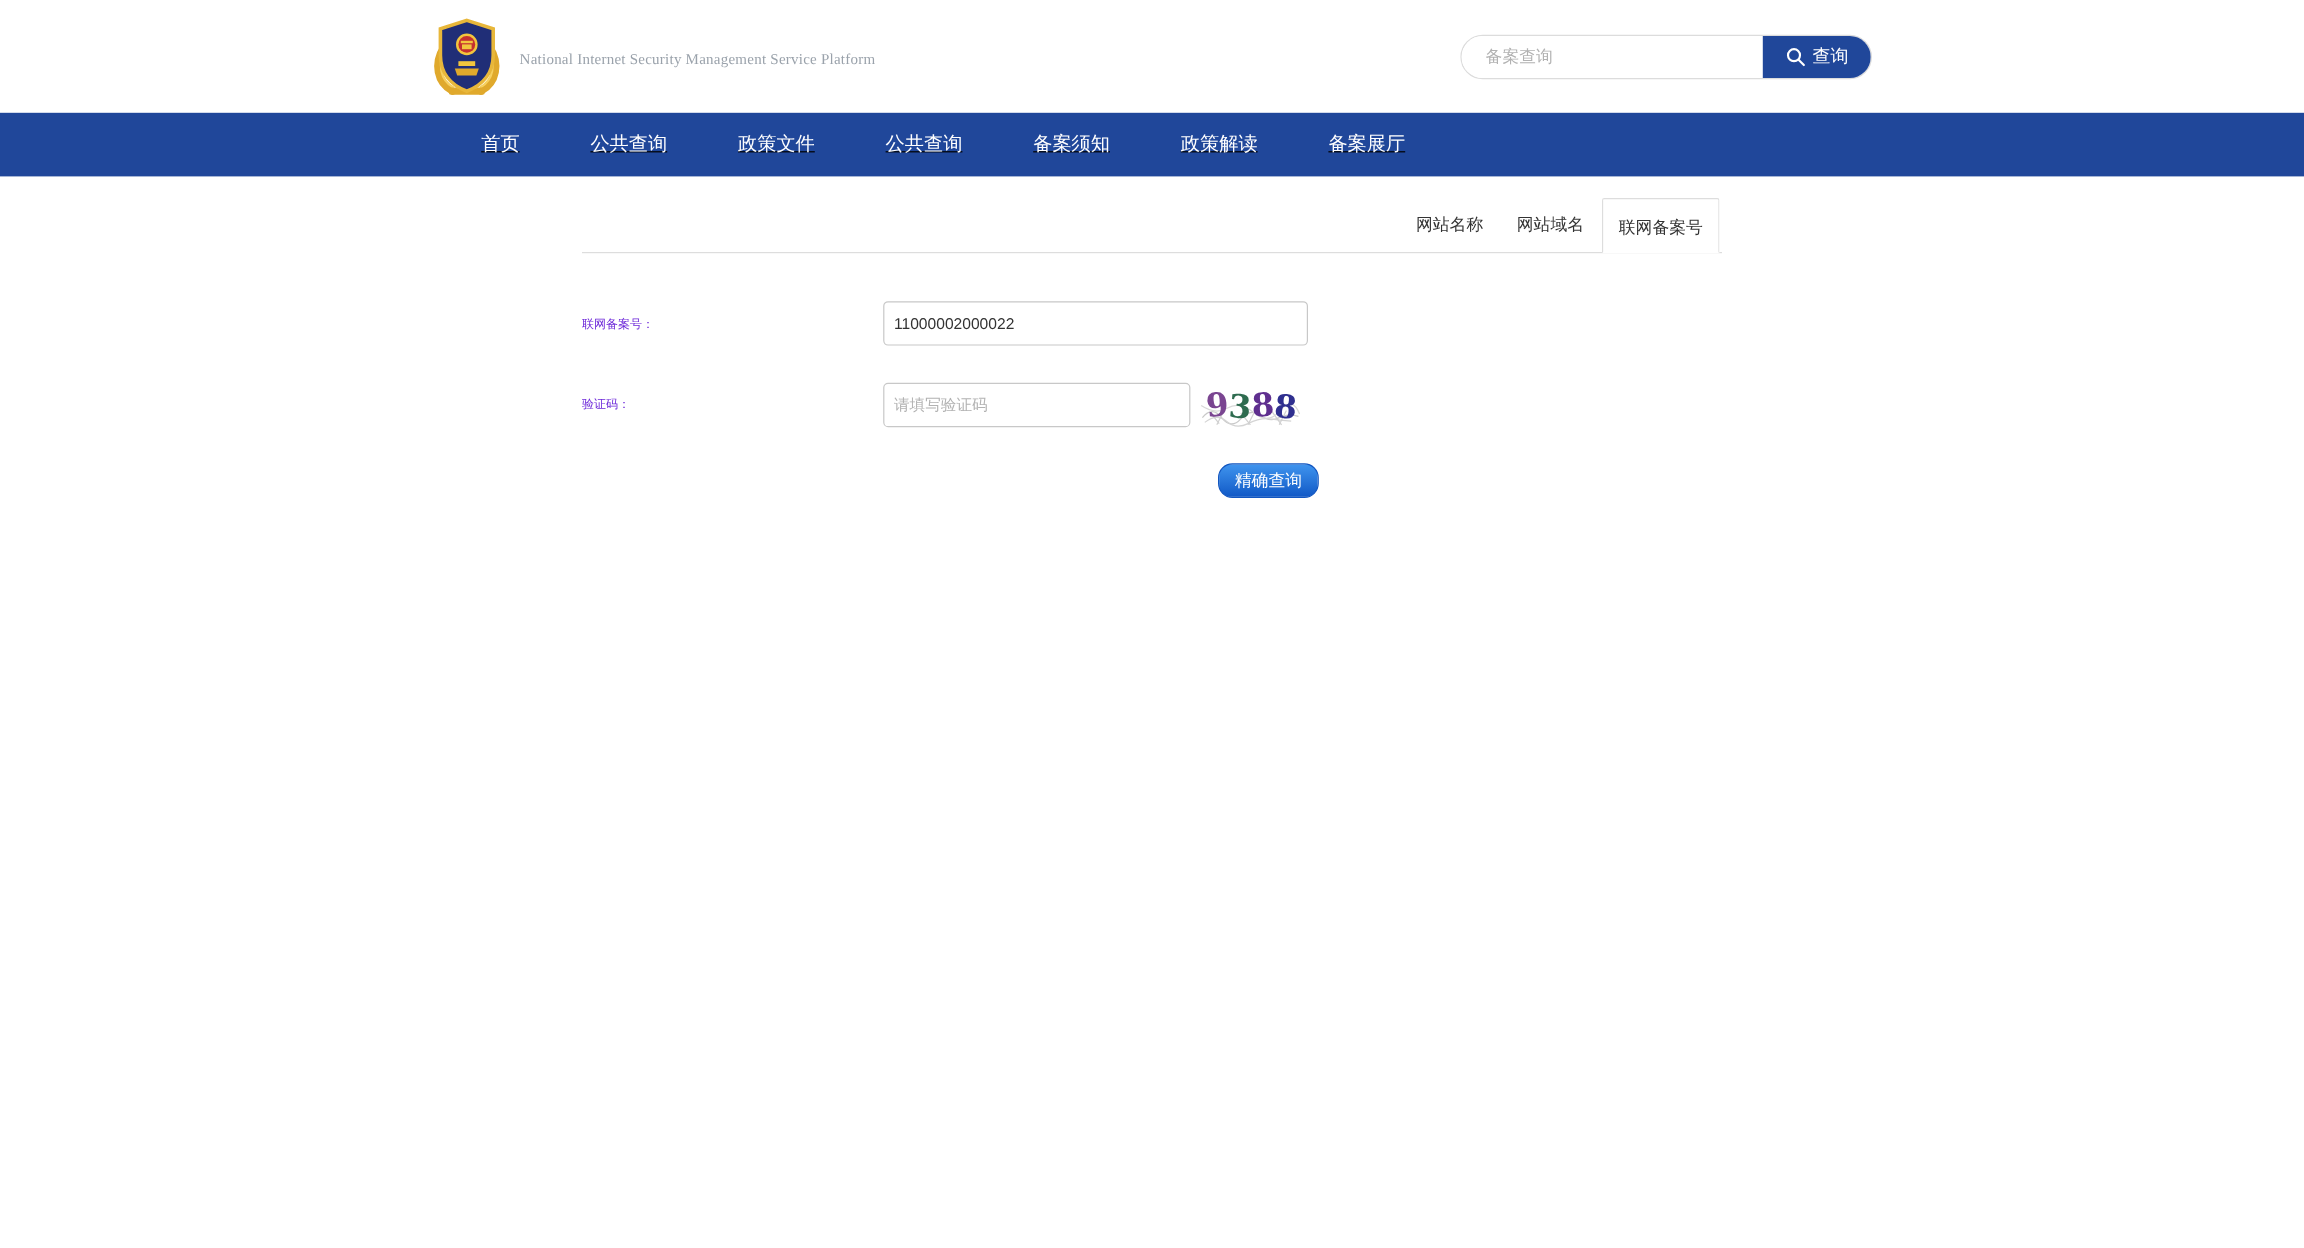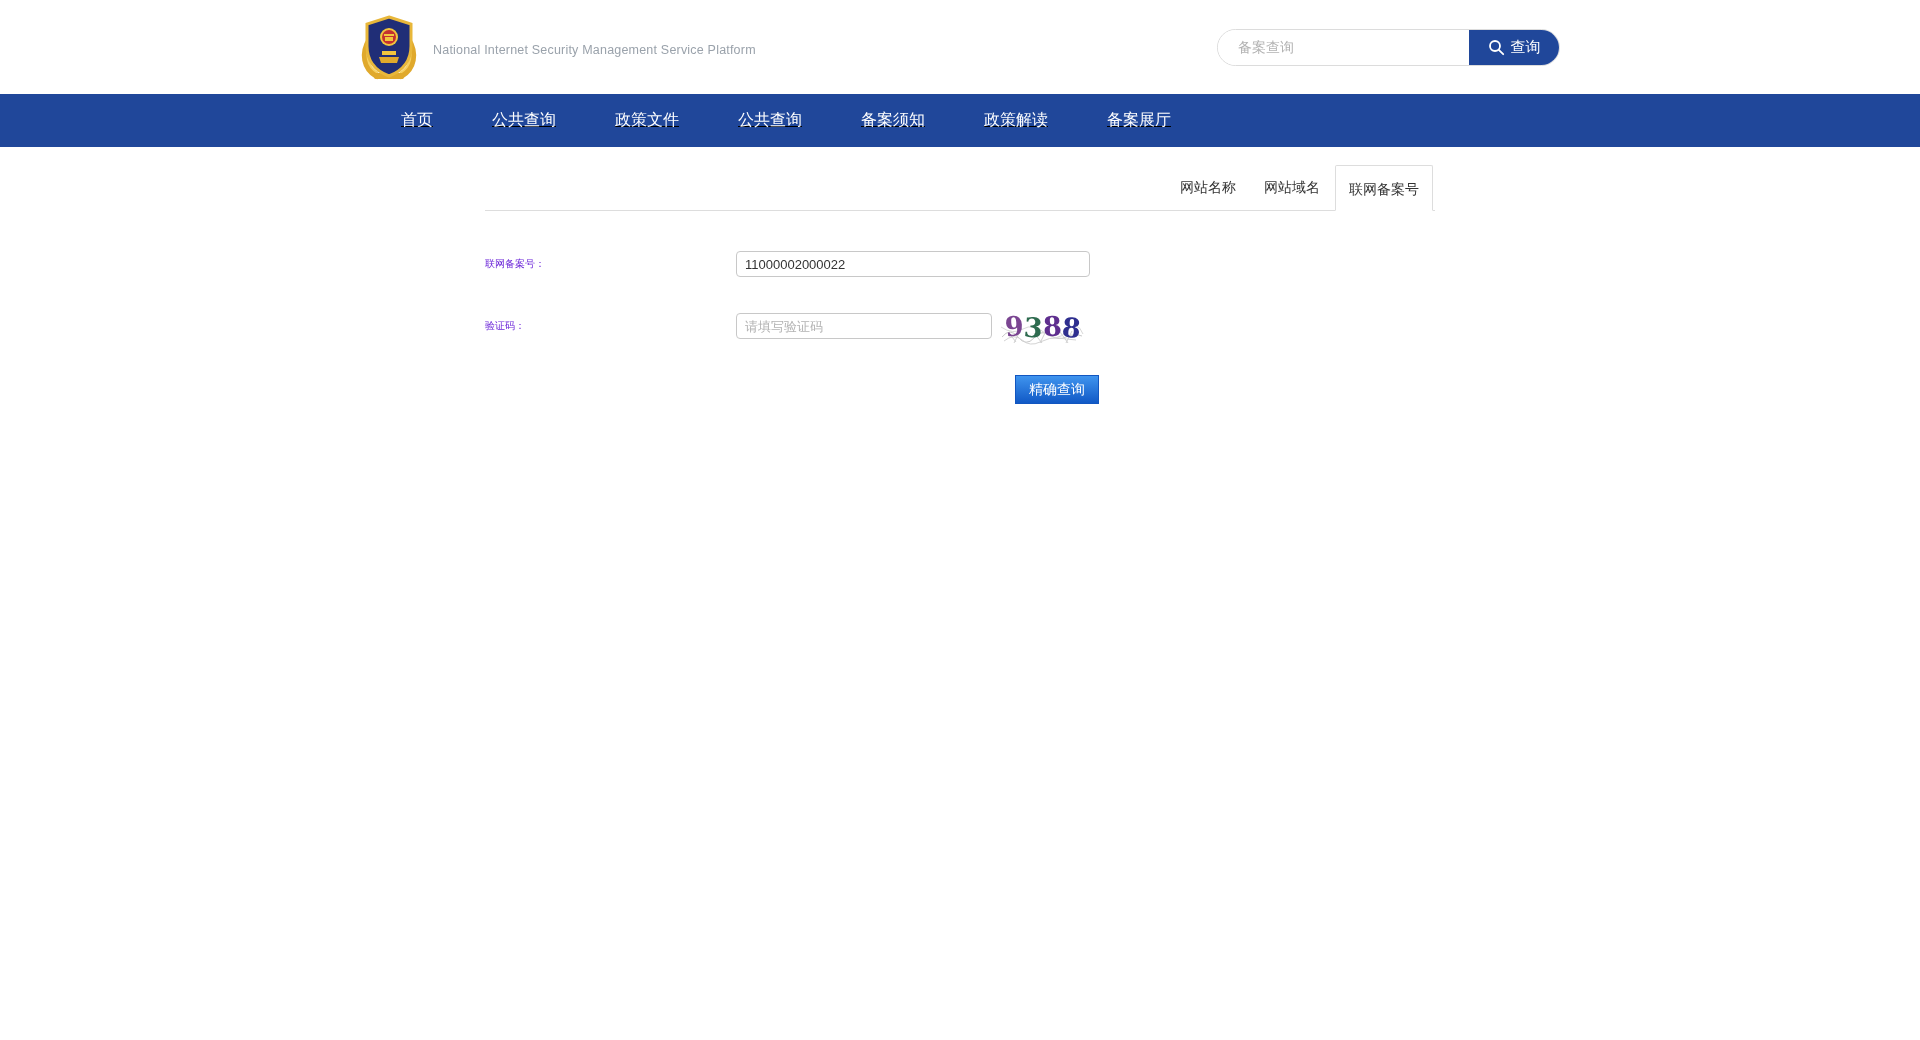--- a/index.html
+++ b/index.html
@@ -14,21 +14,21 @@
   .header-inner {
     width:1200px; height:100%; margin:0 auto;
     display:flex; align-items:center;
   }
   .logo { width:58px; height:68px; flex:0 0 auto; }
   .brand { margin-left:15px; }
   .brand-title {
     color:#2f5ba6; font-size:27px; font-weight:700; letter-spacing:1px;
   }
   .brand-sub {
-    color:#9aa2ab; font-size:12.5px; margin-top:5px; letter-spacing:.2px;
+    color:#9aa2ab; font-size:12.5px; margin-top:5px; letter-spacing:.2px;font-family:Liberation Serif, serif;
   }
   .header-search {
     margin-left:auto; display:flex; align-items:stretch;
     height:37px; border:1px solid #dcdcdc; border-radius:19px;
     overflow:hidden; background:#fff;gap:24px;
   }
   .search-input {
     width:227px; border:none; outline:none;
     padding:0 10px 0 20px; font-size:14px; color:#333;
     font-family:"Liberation Sans", sans-serif;
@@ -68,33 +68,33 @@
   }
 
   
   .form { margin-top:40px; }
   .form-row { display:flex; align-items:center; margin-bottom:30px; }
   .form-label {
     width:251px; font-size:10px; color:#6d28d9;
     padding-right:6px; flex:0 0 auto;
   }
   .text-input {
-    height:26px; border:1px solid #c8c8c8; border-radius:4px;
+    height:37px; border:1px solid #c8c8c8; border-radius:4px;
     padding:0 8px; font-size:13px; color:#333; outline:none;
     font-family:"Liberation Sans", sans-serif; background:#fff;
   }
   .text-input::placeholder { color:#b2b2b2; }
   .input-record { width:354px; }
   .input-captcha { width:256px; }
   .captcha-img { margin-left:8px; width:85px; height:38px; cursor:pointer; }
   .btn-row { margin-top:25px; }
   .submit-btn {
     margin-left:530px; width:84px; height:29px;
     background:linear-gradient(180deg,#3f94ee 0%,#1159c6 100%);
-    color:#fff; border:1px solid #1256c0; border-radius:0;
+    color:#fff; border:1px solid #1256c0; border-radius:12px;
     font-size:14px; cursor:pointer; font-family:"Liberation Sans", sans-serif;
   }
 </style>
 </head>
 <body>
 
 <header class="header">
   <div class="header-inner">
 
     <span class="logo">

